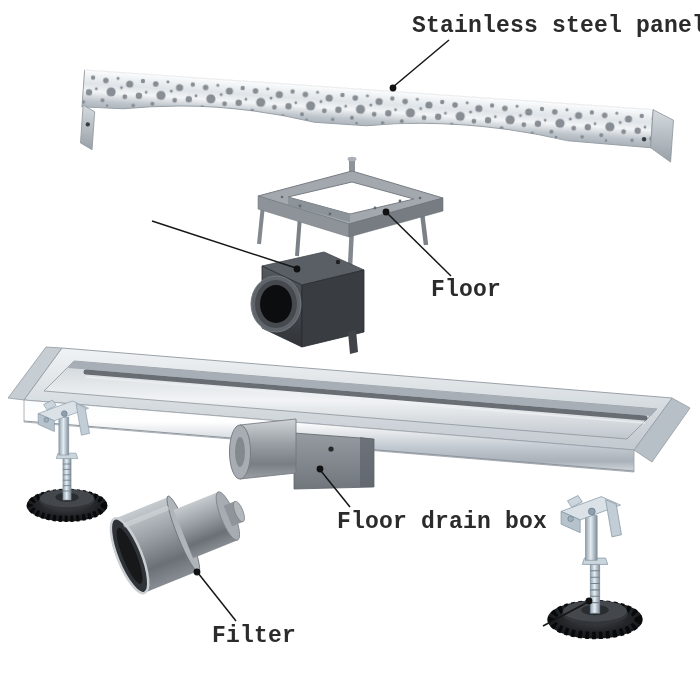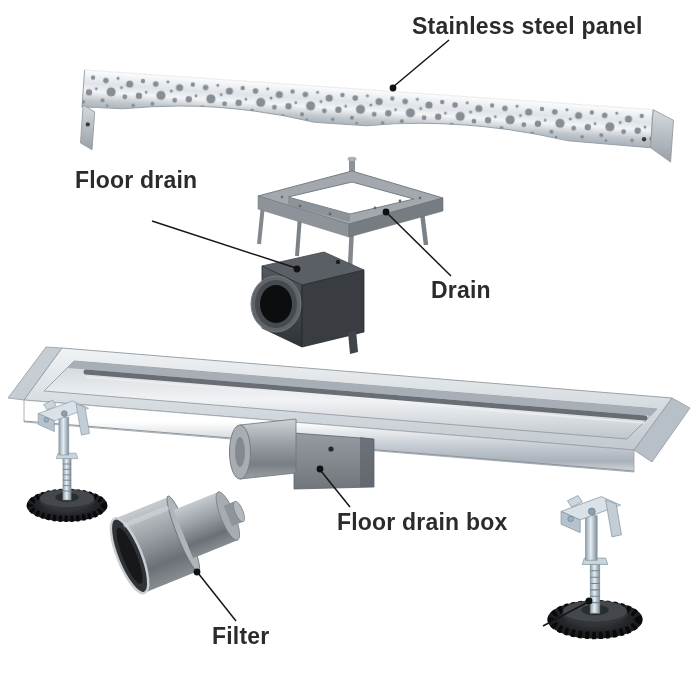--- a/index.html
+++ b/index.html
@@ -1,18 +1,18 @@
 <!DOCTYPE html>
 <html><head>
 <meta charset="utf-8">
 <style>
   html,body { margin:0; padding:0; background:#ffffff; }
   .stage {
     position:relative; width:700px; height:700px; background:#ffffff;
-    font-family:Liberation Sans, sans-serif; overflow:hidden;
+    font-family:Liberation Mono, monospace; overflow:hidden;
   }
   .stage svg { position:absolute; left:0; top:0; }
   .label {
     position:absolute;
     font-weight:700; font-size:23px; line-height:1.15;
     color:#2b2b2b; letter-spacing:0.2px; white-space:nowrap;
   }
 </style>
 </head>
 <body>
@@ -207,23 +207,22 @@
       <circle cx="386" cy="212" r="3.4"></circle>
       <circle cx="320" cy="469" r="3.4"></circle>
       <circle cx="197" cy="572" r="3.4"></circle>
       <circle cx="589" cy="601" r="3.4"></circle>
     </g>
   </svg>
 
   <div class="label" style="left:412px; top:13px">Stainless steel panel</div>
 
   <div class="label" style="left:75px; top:167px">
-    <div>Floor drain</div>
   </div>
 
-  <div class="label" style="left:431px; top:277px">Drain</div>
+  <div class="label" style="left:431px; top:277px">Floor</div>
 
   <div class="label" style="left:337px; top:509px">Floor drain box</div>
 
   <div class="label" style="left:212px; top:623px">Filter</div>
 
 
 </div>
 
 </body></html>

